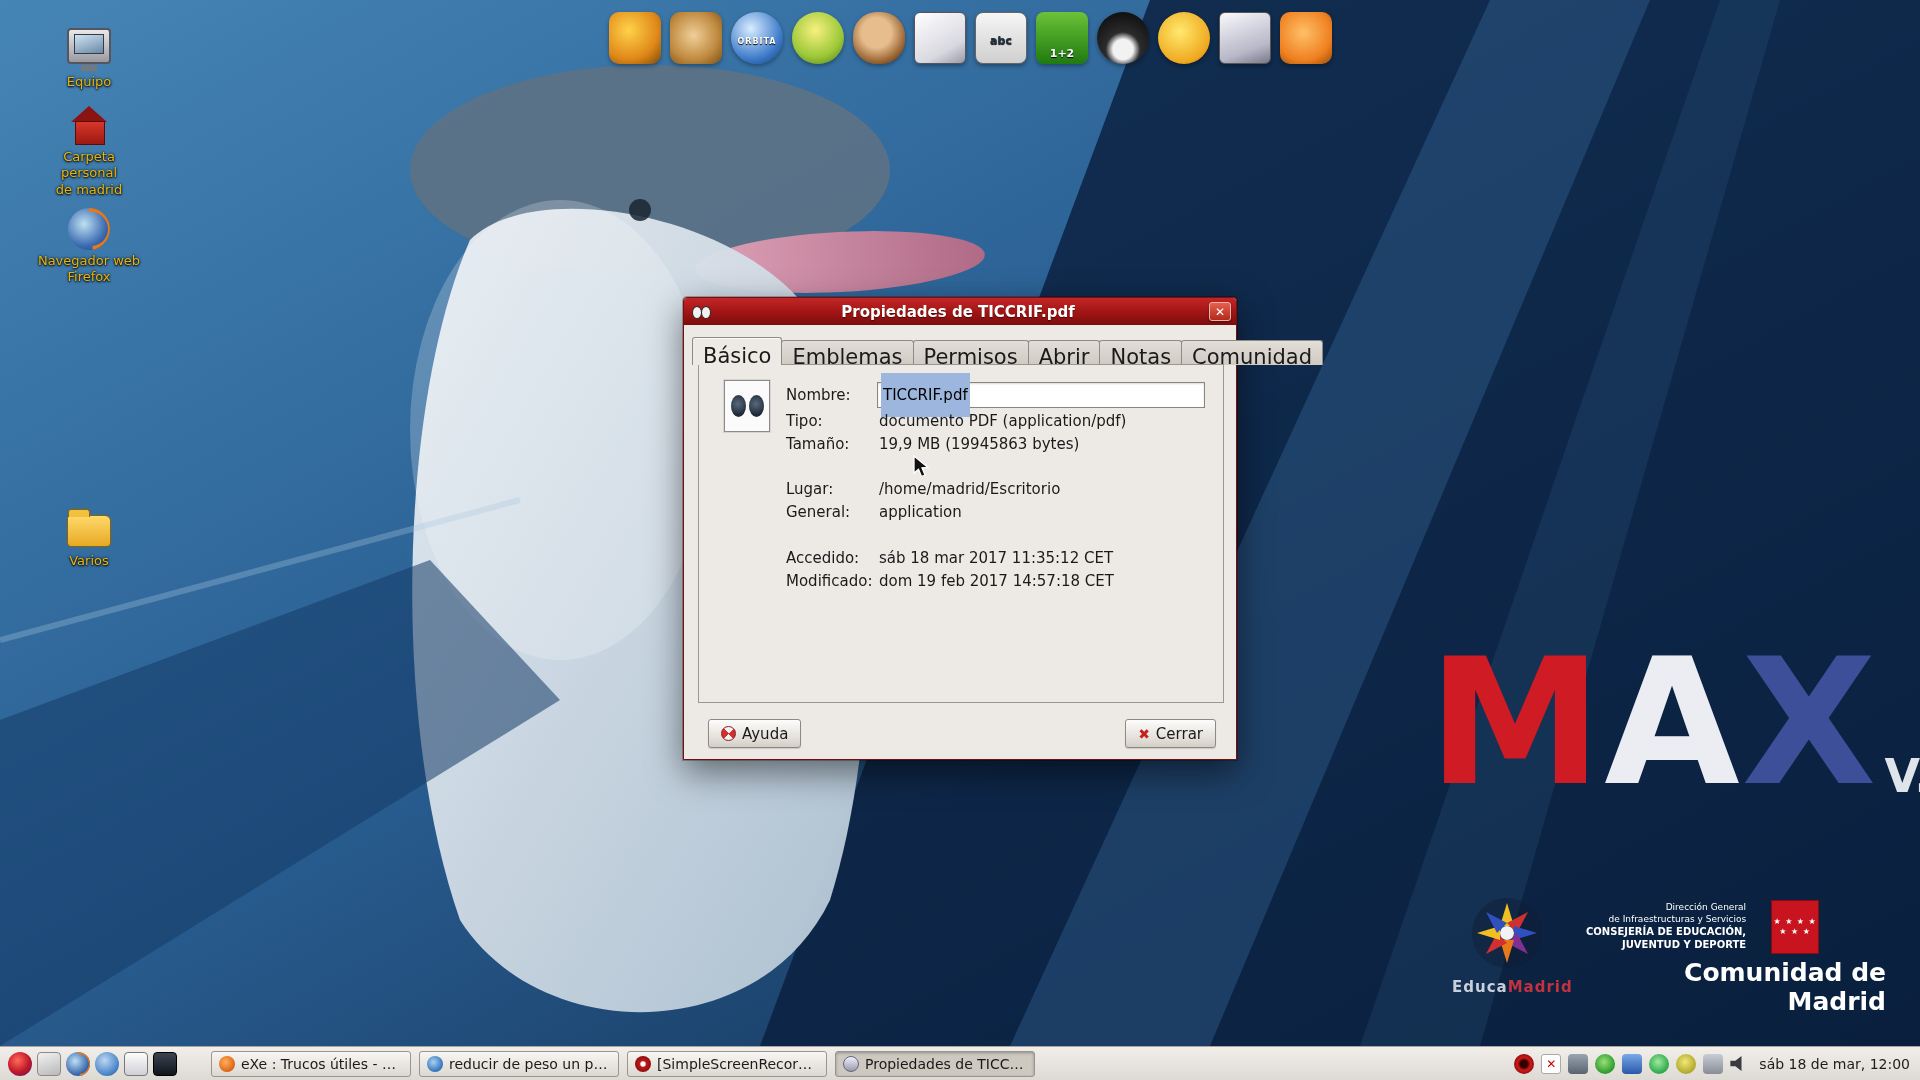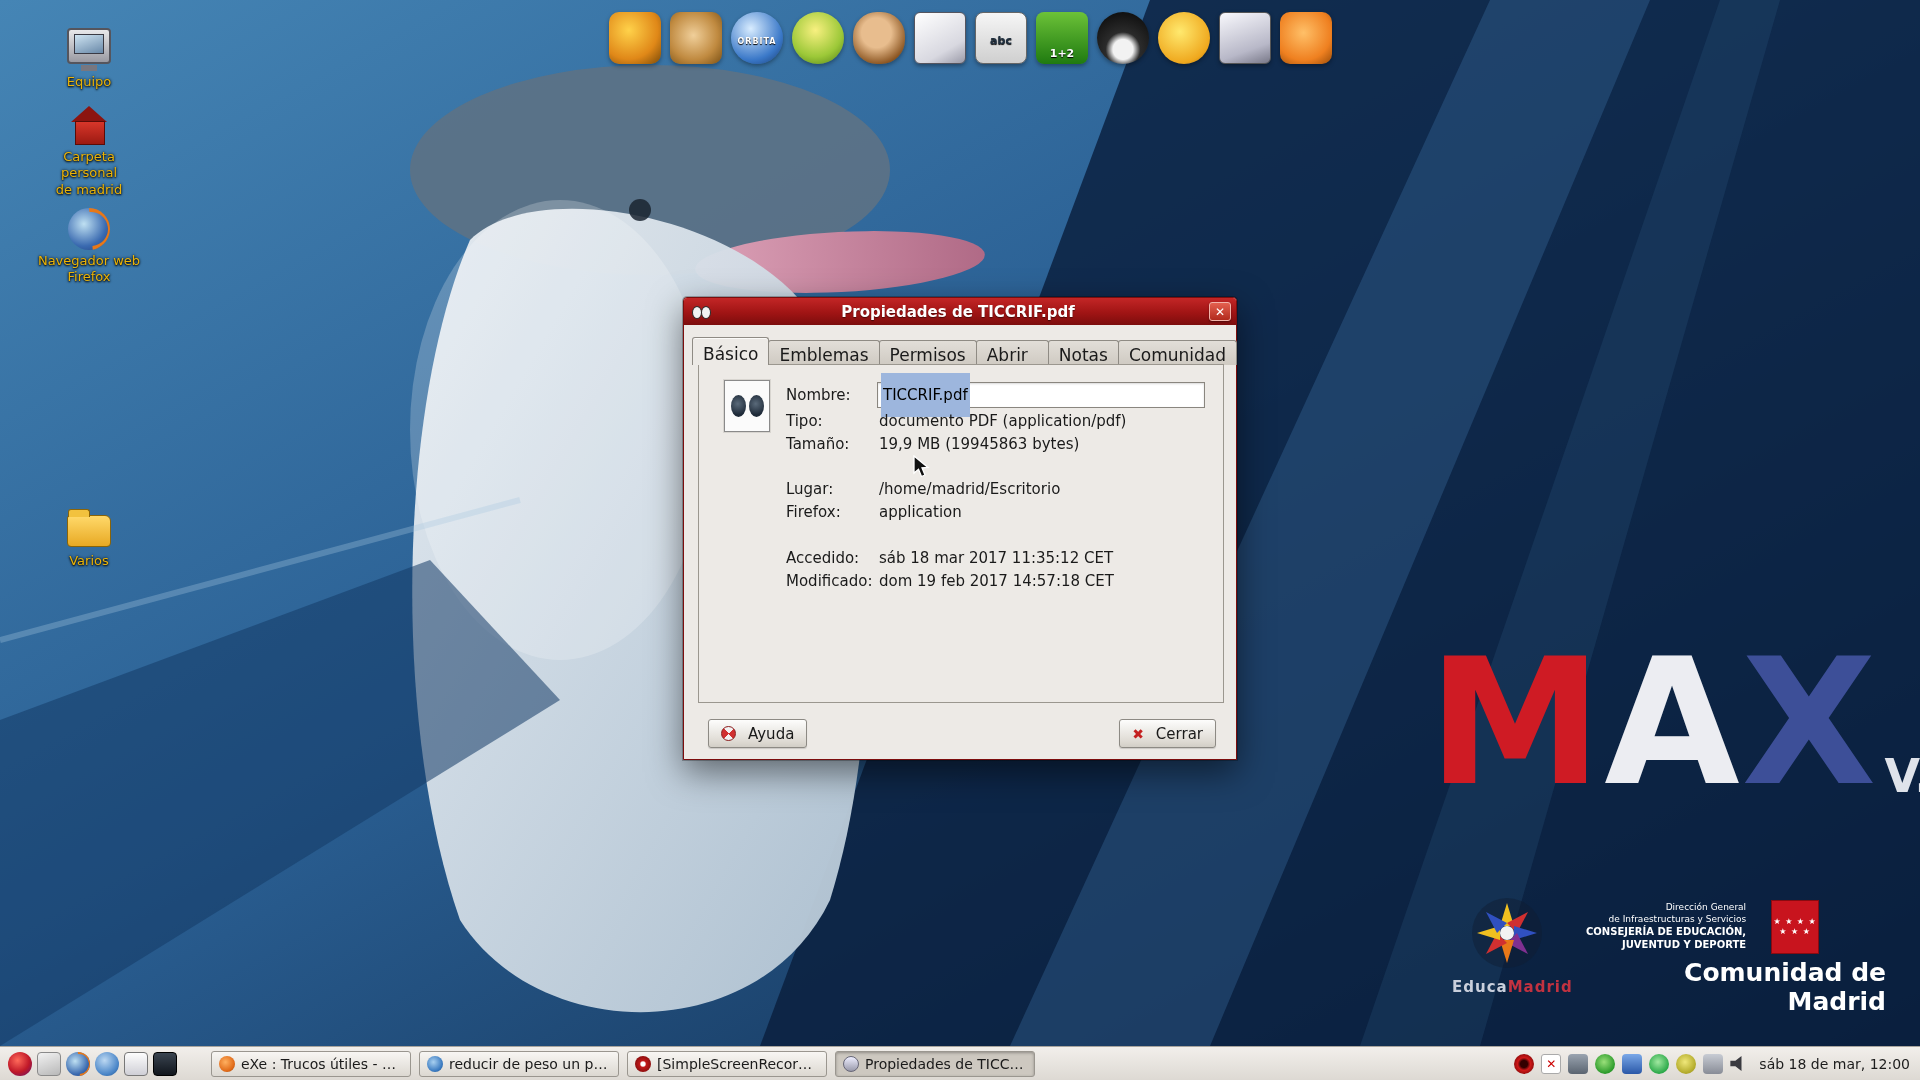--- a/index.html
+++ b/index.html
@@ -86,21 +86,21 @@
             background:#f2f2f2; border:1px solid #2a2a2a; border-radius:50%; }
   .titlebar .wicon::before { left:1px; } .titlebar .wicon::after { left:10px; }
   .title-text { position:absolute; left:0; right:4px; text-align:center; color:#fff;
             font-size:15px; font-weight:bold; text-shadow:0 1px 1px rgba(0,0,0,.5); }
   .close-btn { position:absolute; right:5px; top:4px; width:22px; height:19px; border-radius:3px;
             background:linear-gradient(180deg,#e4604f,#b22a1d); border:1px solid #f2b4aa;
             box-shadow:0 1px 2px rgba(0,0,0,.4); color:#fff; font-size:12px; font-weight:bold;
             display:flex; align-items:center; justify-content:center; cursor:pointer; }
 
   .tabbar { position:absolute; left:8px; top:39px; display:flex; align-items:flex-end; }
-  .tab { font-size:17px; color:#1a1a1a; padding:4px 10px 5px; border:1px solid #8f8b84; border-bottom:none;
+  .tab { font-size:21px; color:#1a1a1a; padding:4px 10px 5px; border:1px solid #8f8b84; border-bottom:none;
          background:linear-gradient(180deg,#e2ded8,#cfcac2); margin-right:-1px; border-radius:3px 3px 0 0;
          cursor:pointer; height:25px; }
   .tab.active { background:#edeae6; height:28px; position:relative; z-index:3; padding-top:6px;
          box-shadow:inset 0 1px 0 #fbfaf8; }
 
   .page-frame { position:absolute; left:14px; top:66px; width:526px; height:339px;
          border:1px solid #9b978f; background:#edeae6; z-index:1; }
 
   .thumb { position:absolute; left:40px; top:82px; width:46px; height:52px; background:#fbfbfb;
          border:1px solid #8a8a8a; box-shadow:0 0 0 1px #d8d5d0; display:flex; align-items:center;
@@ -109,21 +109,21 @@
          border-radius:50%; }
 
   .frow { position:absolute; height:22px; font-size:15px; color:#1a1a1a; z-index:2; white-space:nowrap; }
   .flabel { position:absolute; left:102px; }
   .fvalue { position:absolute; left:195px; }
   .entry { position:absolute; left:193px; top:84px; width:328px; height:26px; background:#fff;
          border:1px solid #8a867f; box-shadow:inset 0 1px 2px rgba(0,0,0,.15); z-index:2;
          display:flex; align-items:center; padding-left:3px; font-size:15px; cursor:text; }
   .entry .sel { background:#9db6dd; color:#000; padding:13px 2px; }
 
-  .dlg-btn { position:absolute; top:421px; height:29px; display:flex; align-items:center; gap:12px;
+  .dlg-btn { position:absolute; top:421px; height:29px; display:flex; align-items:center; gap:6px;
          padding:0 12px; font-size:15px; color:#1a1a1a; border:1px solid #8d8a84; border-radius:3px;
          background:linear-gradient(180deg,#fdfdfc,#dedad3 80%, #d2cec6); cursor:pointer;
          box-shadow:0 1px 1px rgba(0,0,0,.15); z-index:2; }
   .btn-help { left:24px; }
   .btn-close { right:20px; }
   .buoy { width:15px; height:15px; border-radius:50%; border:1px solid #8a1c1c;
          background:conic-gradient(from 45deg, #d03030 0 90deg, #f2f2f2 0 180deg, #d03030 0 270deg, #f2f2f2 0); }
   .redx { color:#c42020; font-weight:bold; font-size:14px; }
 
   
@@ -327,21 +327,21 @@
     </div>
     <div class="frow" style="top:137px;">
       <span class="flabel">Tamaño:</span>
       <span class="fvalue">19,9 MB (19945863 bytes)</span>
     </div>
     <div class="frow" style="top:182px;">
       <span class="flabel">Lugar:</span>
       <span class="fvalue">/home/madrid/Escritorio</span>
     </div>
     <div class="frow" style="top:205px;">
-      <span class="flabel">Firefox:</span>
+      <span class="flabel">General:</span>
       <span class="fvalue">application</span>
     </div>
     <div class="frow" style="top:251px;">
       <span class="flabel">Accedido:</span>
       <span class="fvalue">sáb 18 mar 2017 11:35:12 CET</span>
     </div>
     <div class="frow" style="top:274px;">
       <span class="flabel">Modificado:</span>
       <span class="fvalue">dom 19 feb 2017 14:57:18 CET</span>
     </div>

